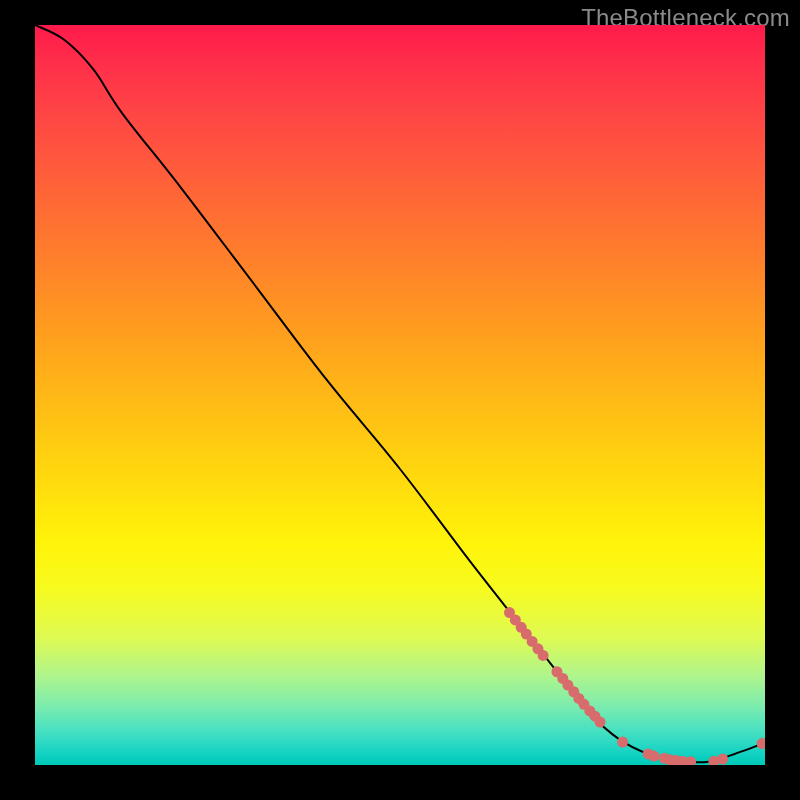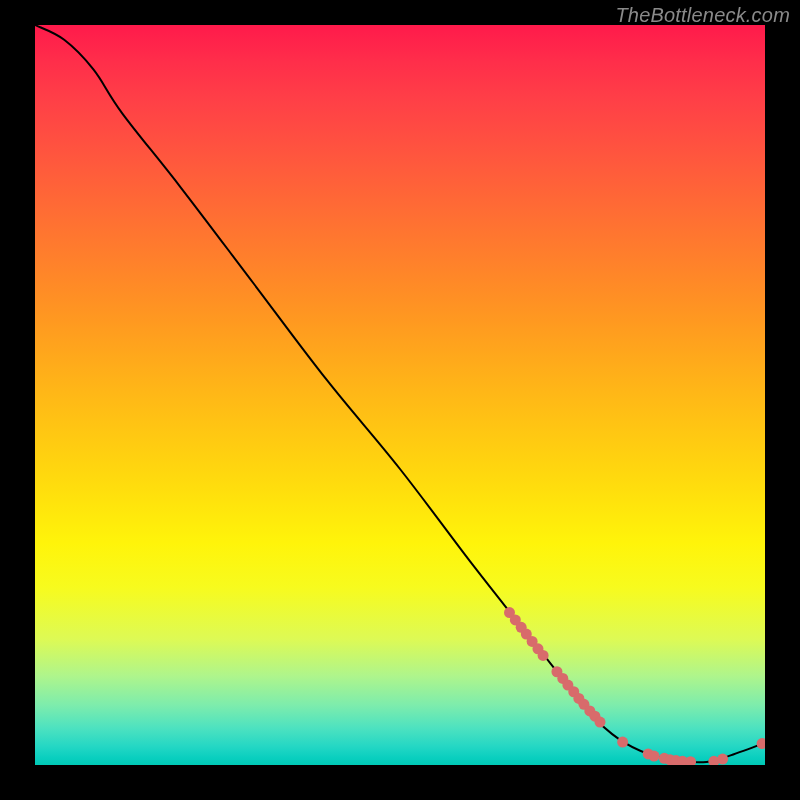--- a/index.html
+++ b/index.html
@@ -67,24 +67,23 @@
   }
   .dot {
     fill: #d86b6b;
     stroke: none;
   }
   .watermark {
     position: absolute;
     top: 4px;
     right: 10px;
     color: #8a8a8a;
-    font-size: 20px;
+    font-size: 24px;
     letter-spacing: 0.2px;
     font-weight: 500;
-    font-style: italic;
   }
 </style>
 </head>
 <body>
 
 <div class="stage">
   <div class="watermark">TheBottleneck.com</div>
 
   <div class="plot">
     <div class="gradient"></div>

